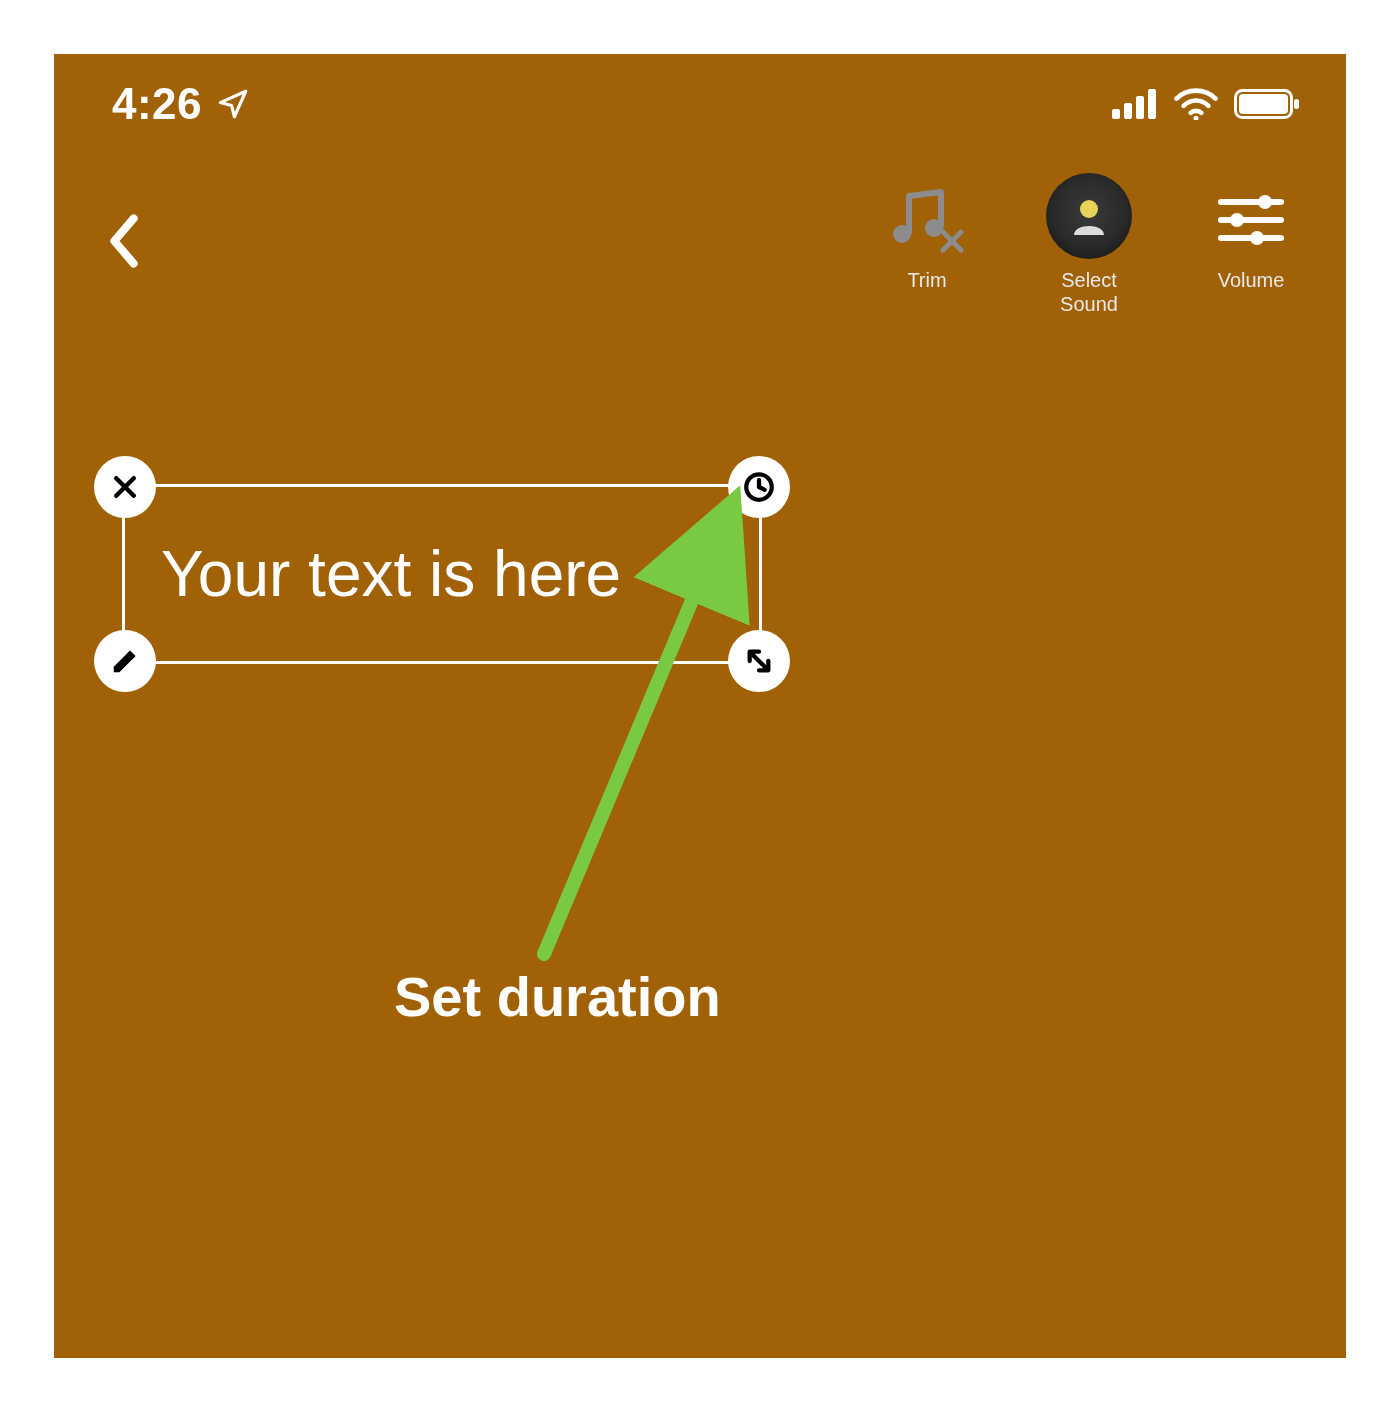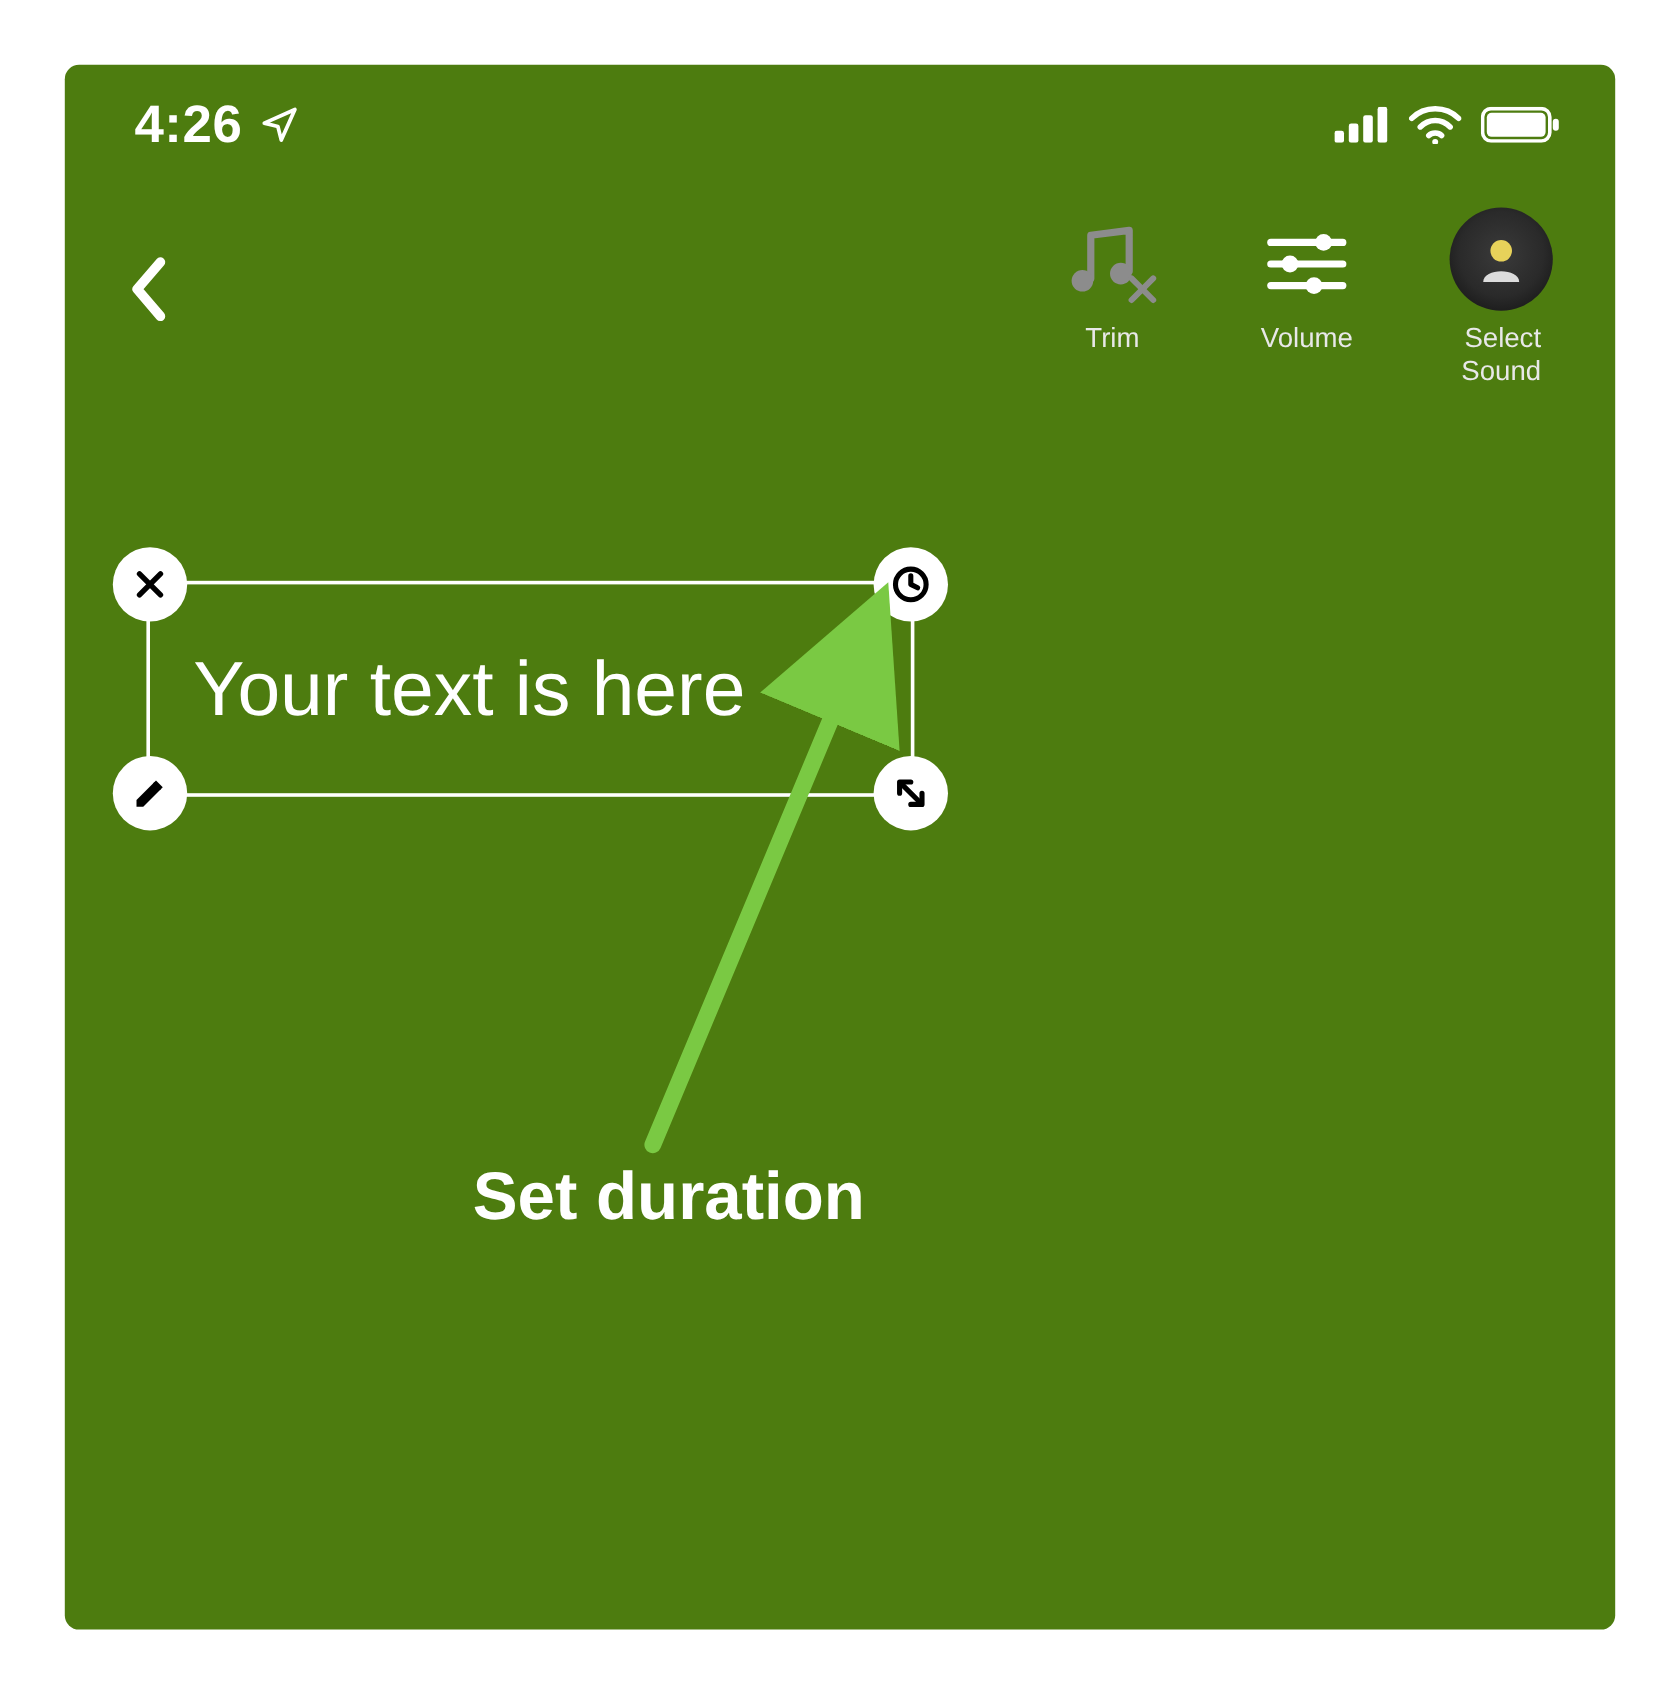--- a/index.html
+++ b/index.html
@@ -13,25 +13,24 @@
   }
   .frame {
     width: 1400px;
     height: 1412px;
     background: #ffffff;
     padding: 54px;
   }
   .phone {
     width: 100%;
     height: 100%;
-    background: #4d7c0f;
+    background: #a16207;
     position: relative;
     color: #ffffff;
     overflow: hidden;
-    border-radius: 12px;
   }
   
   .status-bar {
     position: absolute;
     top: 20px;
     left: 0;
     right: 0;
     height: 60px;
     display: flex;
     align-items: center;
@@ -74,23 +73,23 @@
     gap: 52px;
   }
   .tool {
     display: flex;
     flex-direction: column;
     align-items: center;
     gap: 12px;
     min-width: 110px;
   }
   .tool-label {
-    font-size: 23px;
+    font-size: 20px;
     line-height: 1.2;
-    text-align: right;
+    text-align: center;
     color: #e8e8e8;
     white-space: pre-line;
   }
   .tool-icon {
     height: 72px;
     display: flex;
     align-items: center;
     justify-content: center;
   }
   .select-sound-badge {
@@ -220,43 +219,43 @@
               <g stroke="#8c8c8c" stroke-width="5" stroke-linecap="round">
                 <line x1="56" y1="46" x2="74" y2="64"></line>
                 <line x1="74" y1="46" x2="56" y2="64"></line>
               </g>
             </svg>
           </div>
           <div class="tool-label">Trim</div>
         </div>
         <div class="tool">
           <div class="tool-icon">
+            <div class="select-sound-badge">
+              <svg width="46" height="46" viewBox="0 0 46 46">
+                <circle cx="23" cy="16" r="9" fill="#e7d25a"></circle>
+                <path d="M8 42 C8 30 38 30 38 42 Z" fill="#dcdcdc"></path>
+              </svg>
+            </div>
+          </div>
+          <div class="tool-label">Select
+Sound</div>
+        </div>
+        <div class="tool">
+          <div class="tool-icon">
             <svg width="72" height="60" viewBox="0 0 72 60" stroke="#ffffff" stroke-width="6" stroke-linecap="round">
               <line x1="6" y1="12" x2="66" y2="12"></line>
               <line x1="6" y1="30" x2="66" y2="30"></line>
               <line x1="6" y1="48" x2="66" y2="48"></line>
               <circle cx="50" cy="12" r="7" fill="#ffffff" stroke="none"></circle>
               <circle cx="22" cy="30" r="7" fill="#ffffff" stroke="none"></circle>
               <circle cx="42" cy="48" r="7" fill="#ffffff" stroke="none"></circle>
             </svg>
           </div>
           <div class="tool-label">Volume</div>
         </div>
-        <div class="tool">
-          <div class="tool-icon">
-            <div class="select-sound-badge">
-              <svg width="46" height="46" viewBox="0 0 46 46">
-                <circle cx="23" cy="16" r="9" fill="#e7d25a"></circle>
-                <path d="M8 42 C8 30 38 30 38 42 Z" fill="#dcdcdc"></path>
-              </svg>
-            </div>
-          </div>
-          <div class="tool-label">Select
-Sound</div>
-        </div>
       </div>
     </div>
 
     <div class="text-box">
       <div class="content">Your text is here</div>
 
       <div class="handle h-tl">
         <span>
           <svg width="30" height="30" viewBox="0 0 24 24" stroke="#000000" stroke-width="3.6" stroke-linecap="round">
             <line x1="5" y1="5" x2="19" y2="19"></line>

